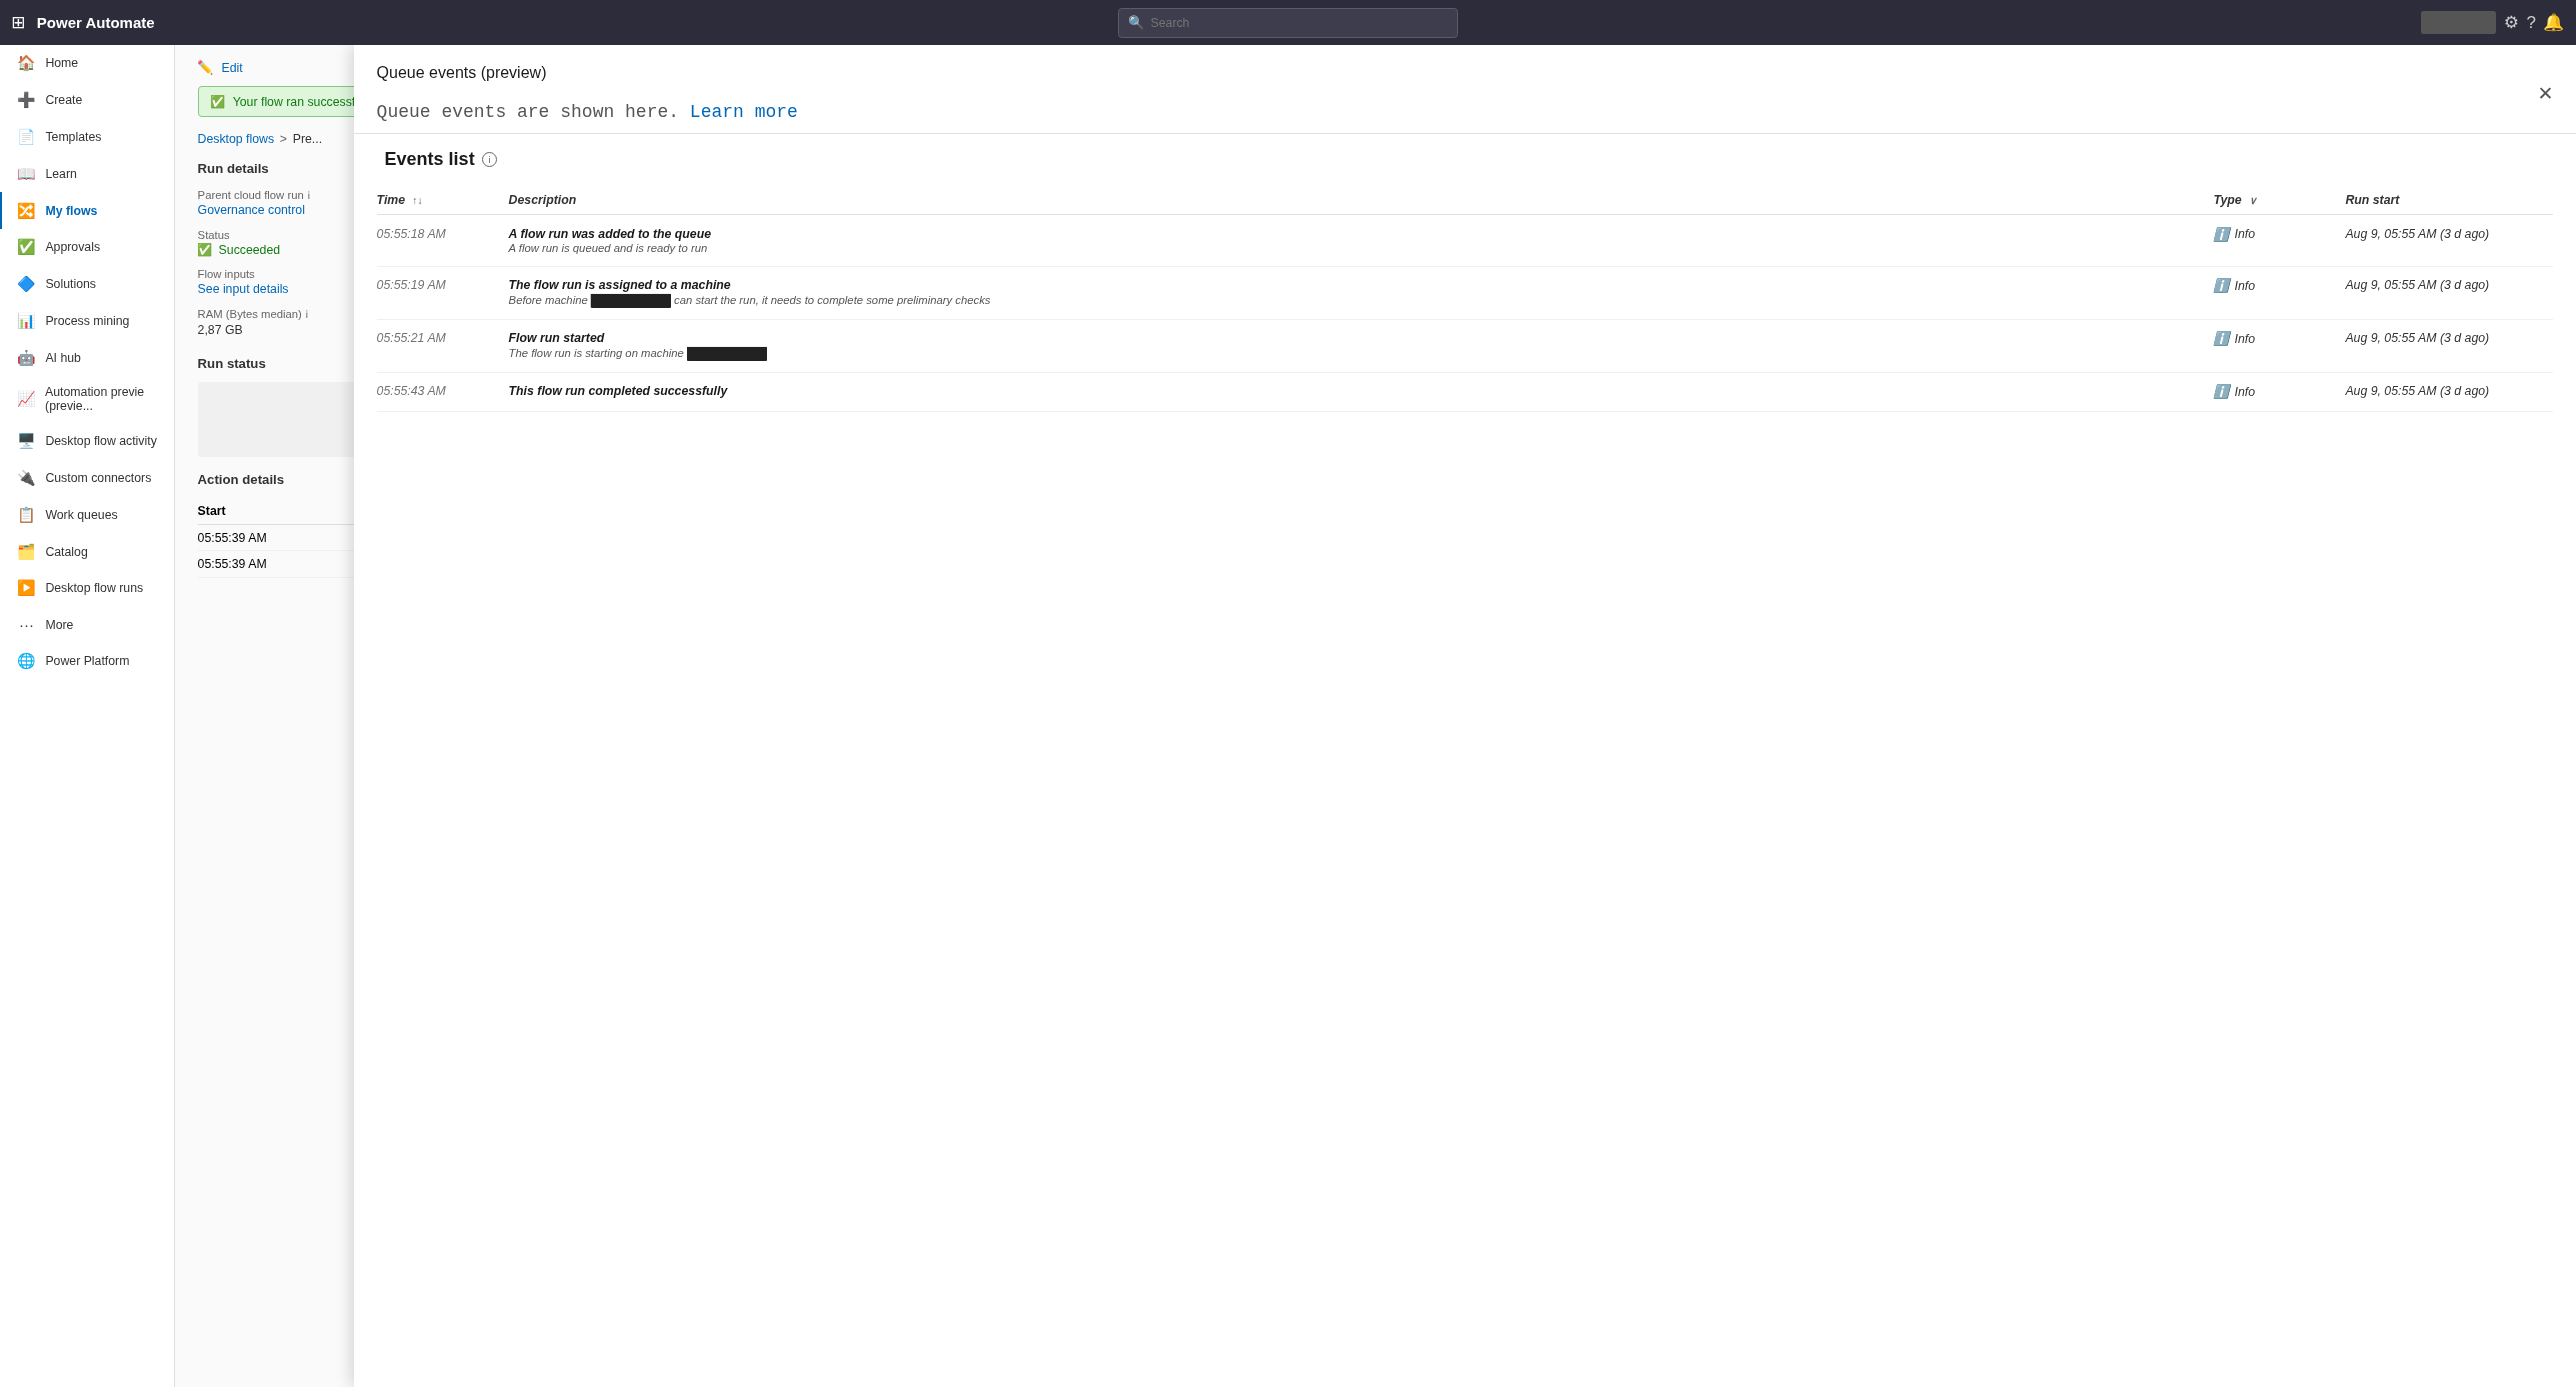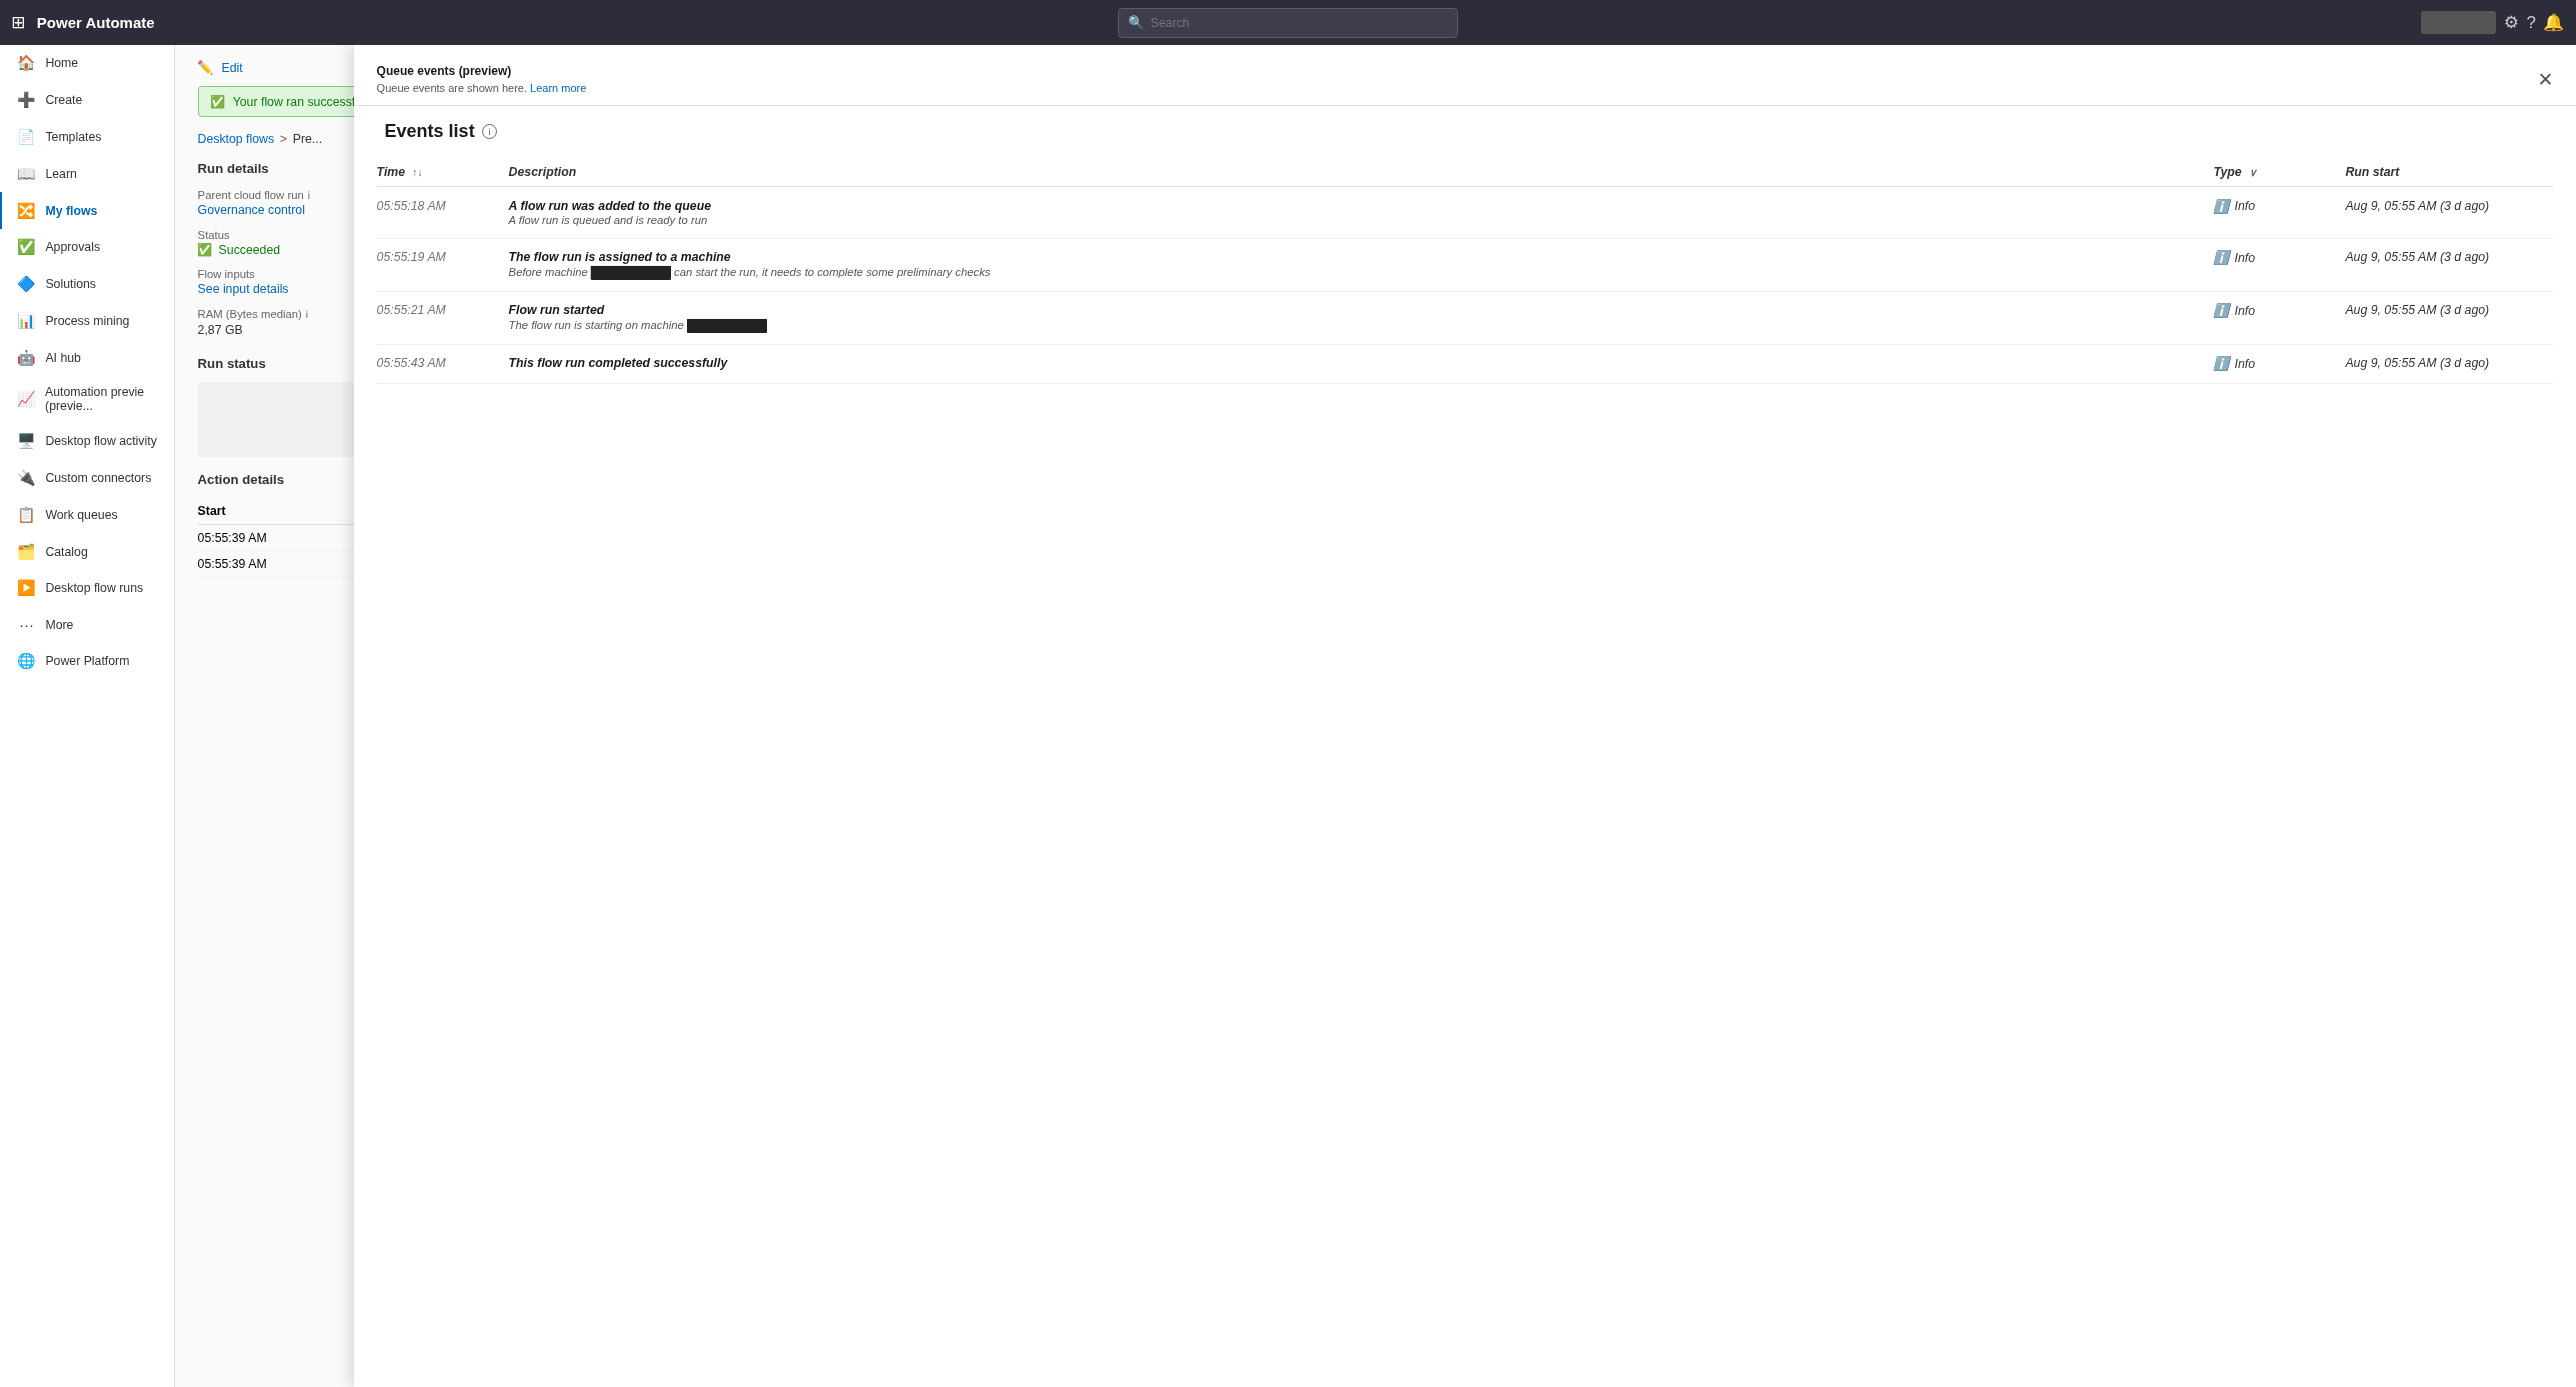--- a/index.html
+++ b/index.html
@@ -150,22 +150,22 @@
     }
 
     .panel-header {
       display: flex;
       align-items: center;
       justify-content: space-between;
       padding: 19px 22.6px 11.3px 22.6px;
       border-bottom: 0.9px solid #e0e0e0;
       flex-shrink: 0;
     }
-    .panel-title { font-size: 12px; font-weight: 700; color: #1a1a1a; }
-    .panel-subtitle { font-size: 11px; color: #555; margin-top: 4px; }
+    .panel-title { font-size: 16px; font-weight: 400; color: #1a1a1a; }
+    .panel-subtitle { font-size: 18px; color: #555; margin-top: 20px; font-family: Liberation Mono, monospace; }
     .panel-subtitle a { color: #0067b8; text-decoration: none; }
     .panel-close-btn {
       background: none;
       border: none;
       font-size: 19px;
       cursor: pointer;
       color: #555;
       line-height: 1;
     }
 

